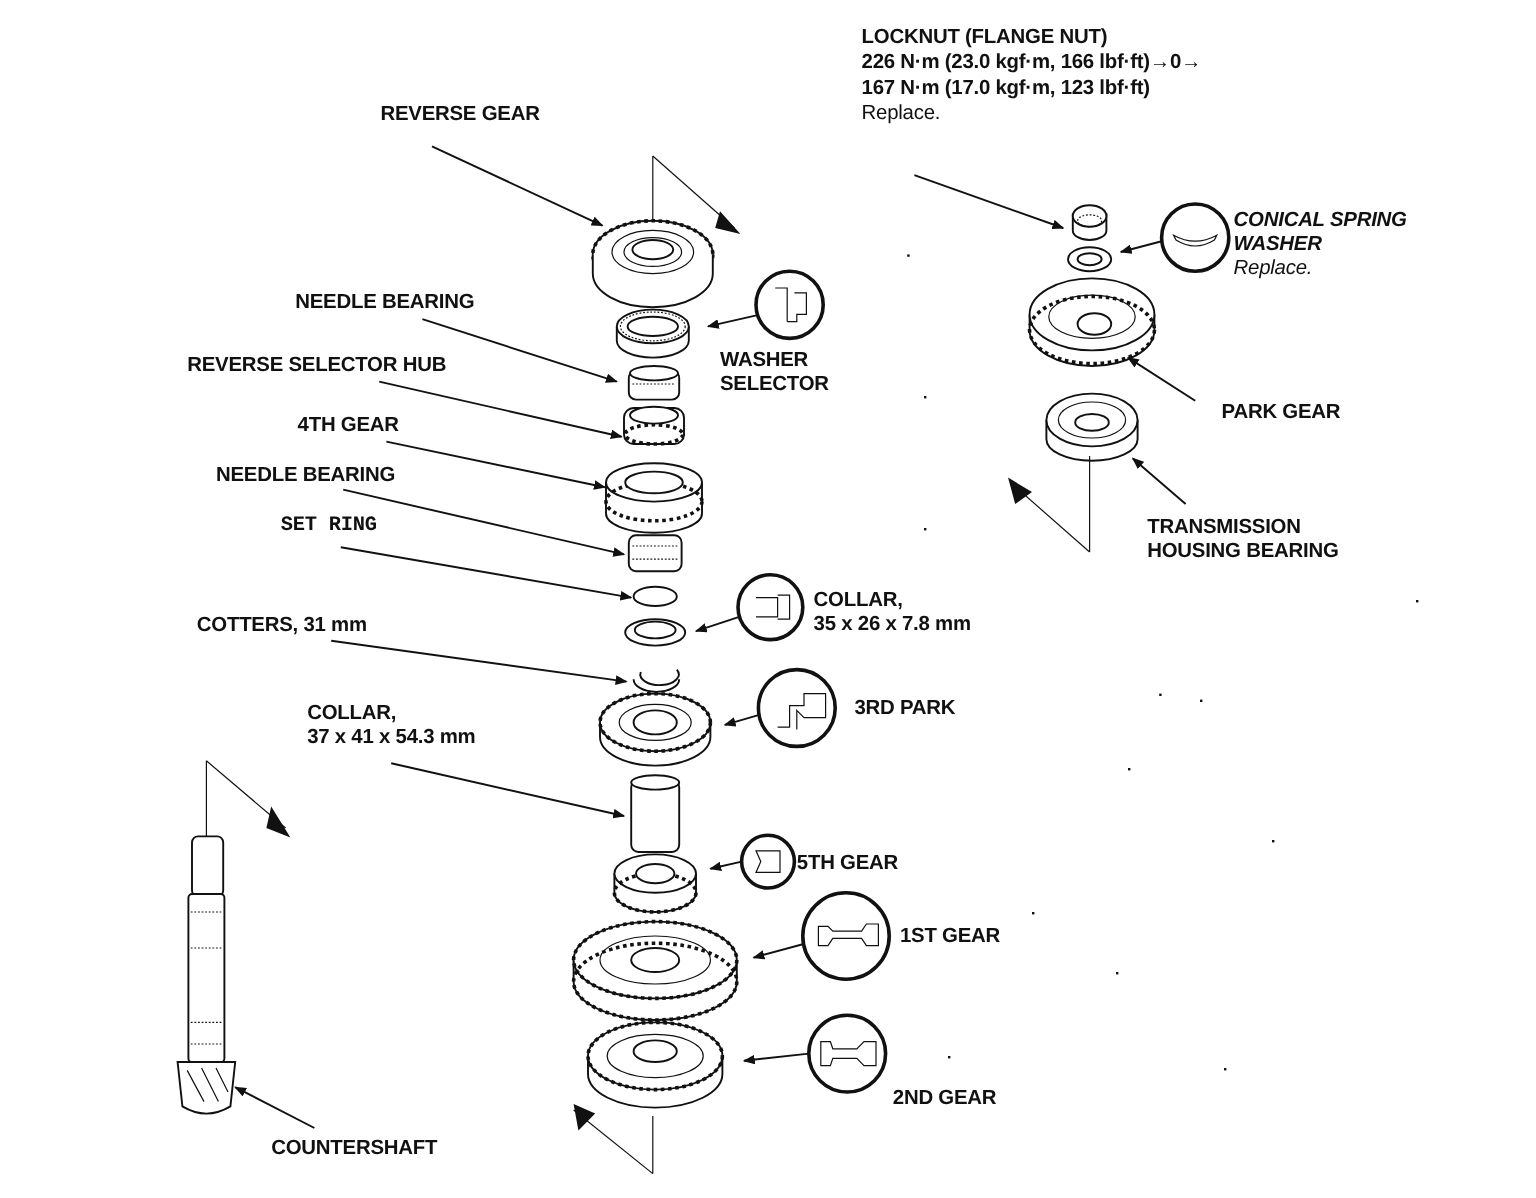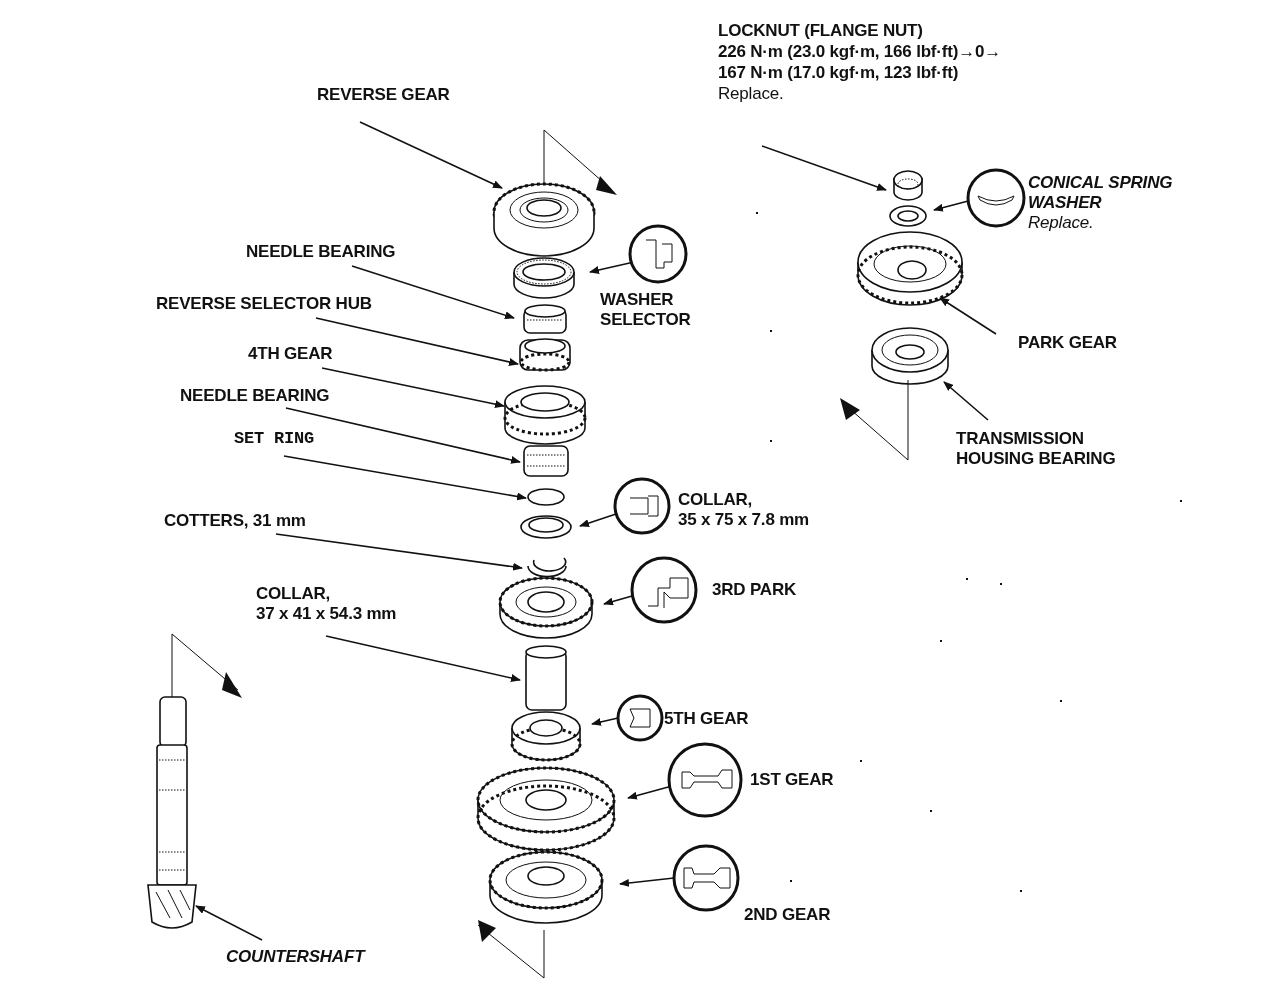--- a/index.html
+++ b/index.html
@@ -260,27 +260,27 @@
   <div>WASHER</div>
   <div>SELECTOR</div>
 </div>
 
 <div class="lbl" style="left:248px;top:344px;text-align:right;">4TH GEAR</div>
 <div class="lbl" style="left:180px;top:386px;">NEEDLE BEARING</div>
 <div class="lbl" style="left:234px;top:429px;font-family:Liberation Mono, monospace;">SET RING</div>
 
 <div class="lbl" style="left:678px;top:490px;">
   <div>COLLAR,</div>
-  <div>35 x 75 x 7.8 mm</div>
+  <div>35 x 26 x 7.8 mm</div>
 </div>
 
 <div class="lbl" style="left:164px;top:511px;">COTTERS, 31 mm</div>
 <div class="lbl" style="left:712px;top:580px;">3RD PARK</div>
 
 <div class="lbl" style="left:256px;top:584px;">
   <div>COLLAR,</div>
   <div>37 x 41 x 54.3 mm</div>
 </div>
 
 <div class="lbl" style="left:664px;top:709px;">5TH GEAR</div>
 <div class="lbl" style="left:750px;top:770px;">1ST GEAR</div>
 <div class="lbl" style="left:744px;top:869px;margin-top:36px;">2ND GEAR</div>
-<div class="lbl" style="left:226px;top:947px;font-style:italic;">COUNTERSHAFT</div>
+<div class="lbl" style="left:226px;top:947px;">COUNTERSHAFT</div>
 
 </body></html>

